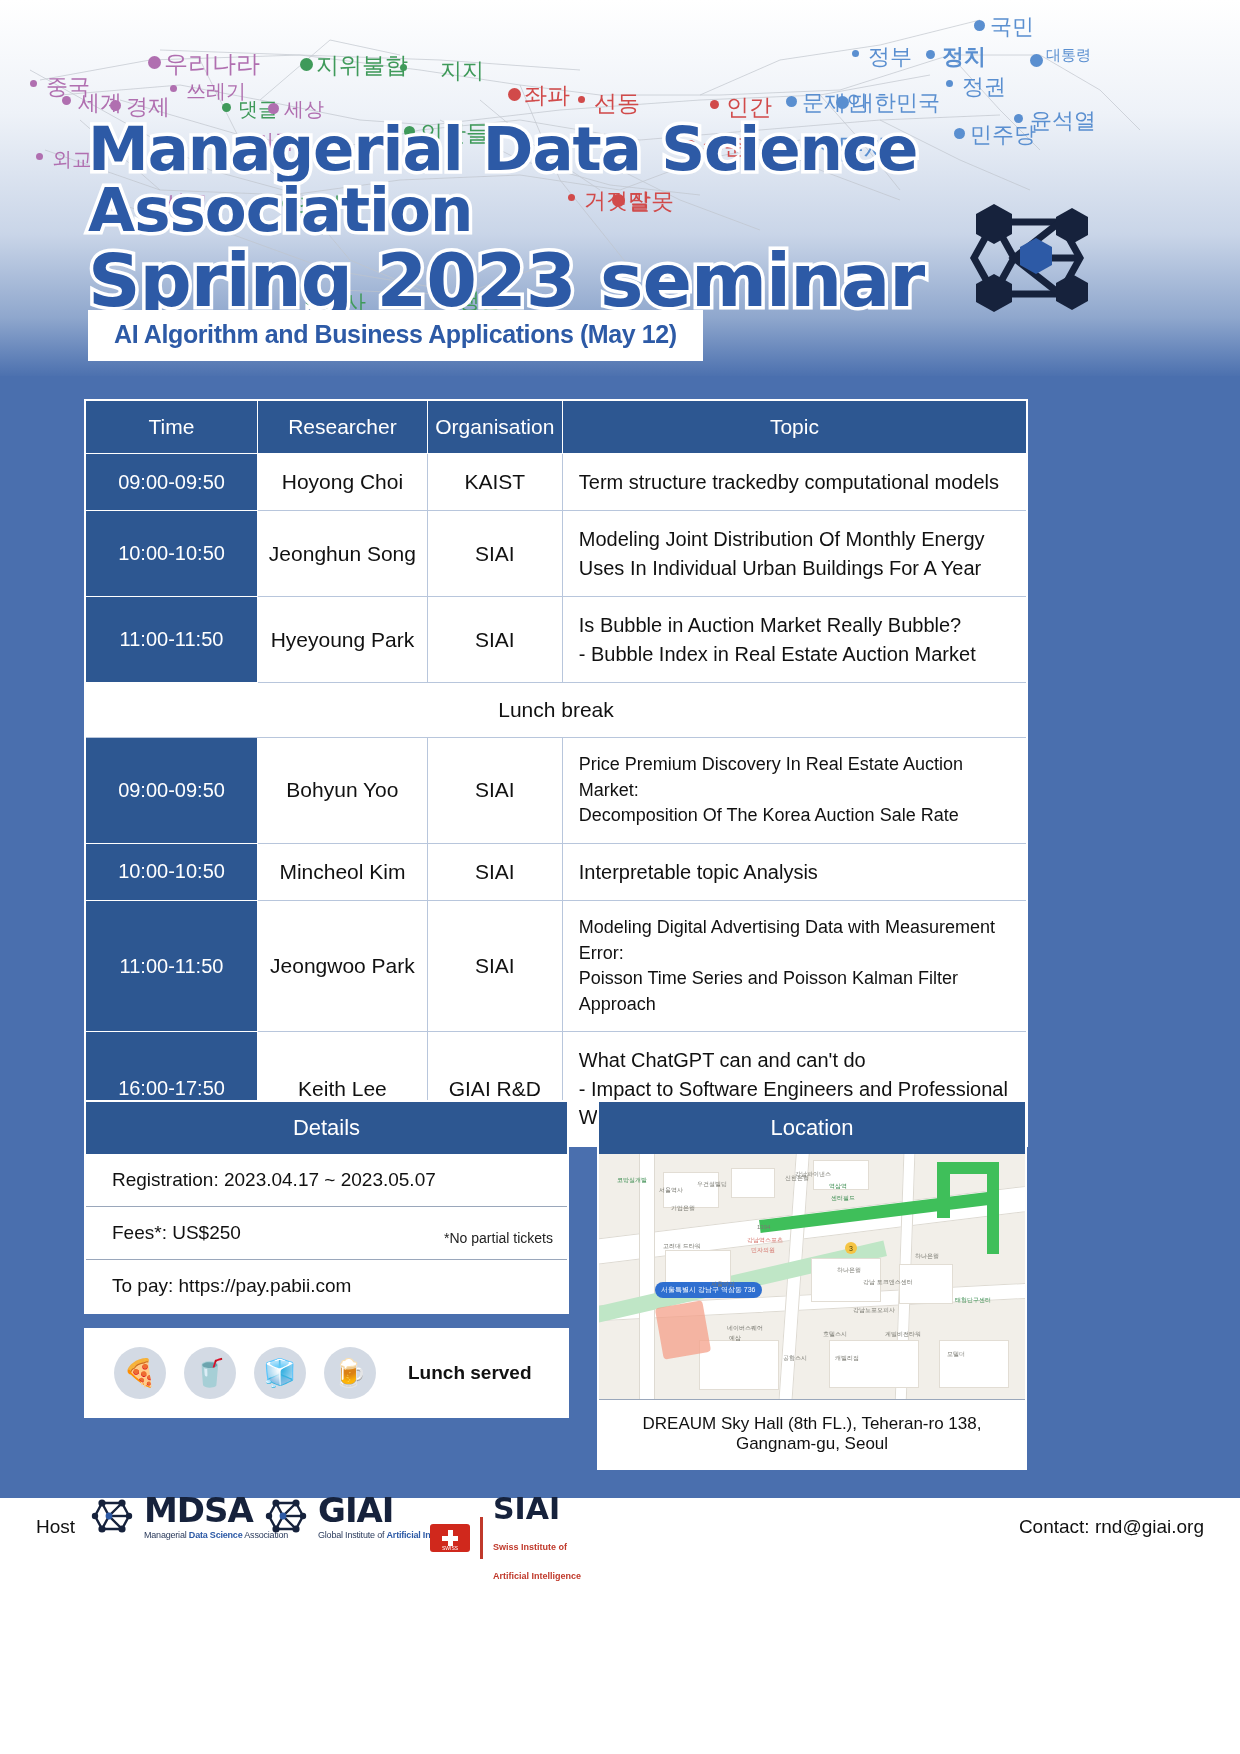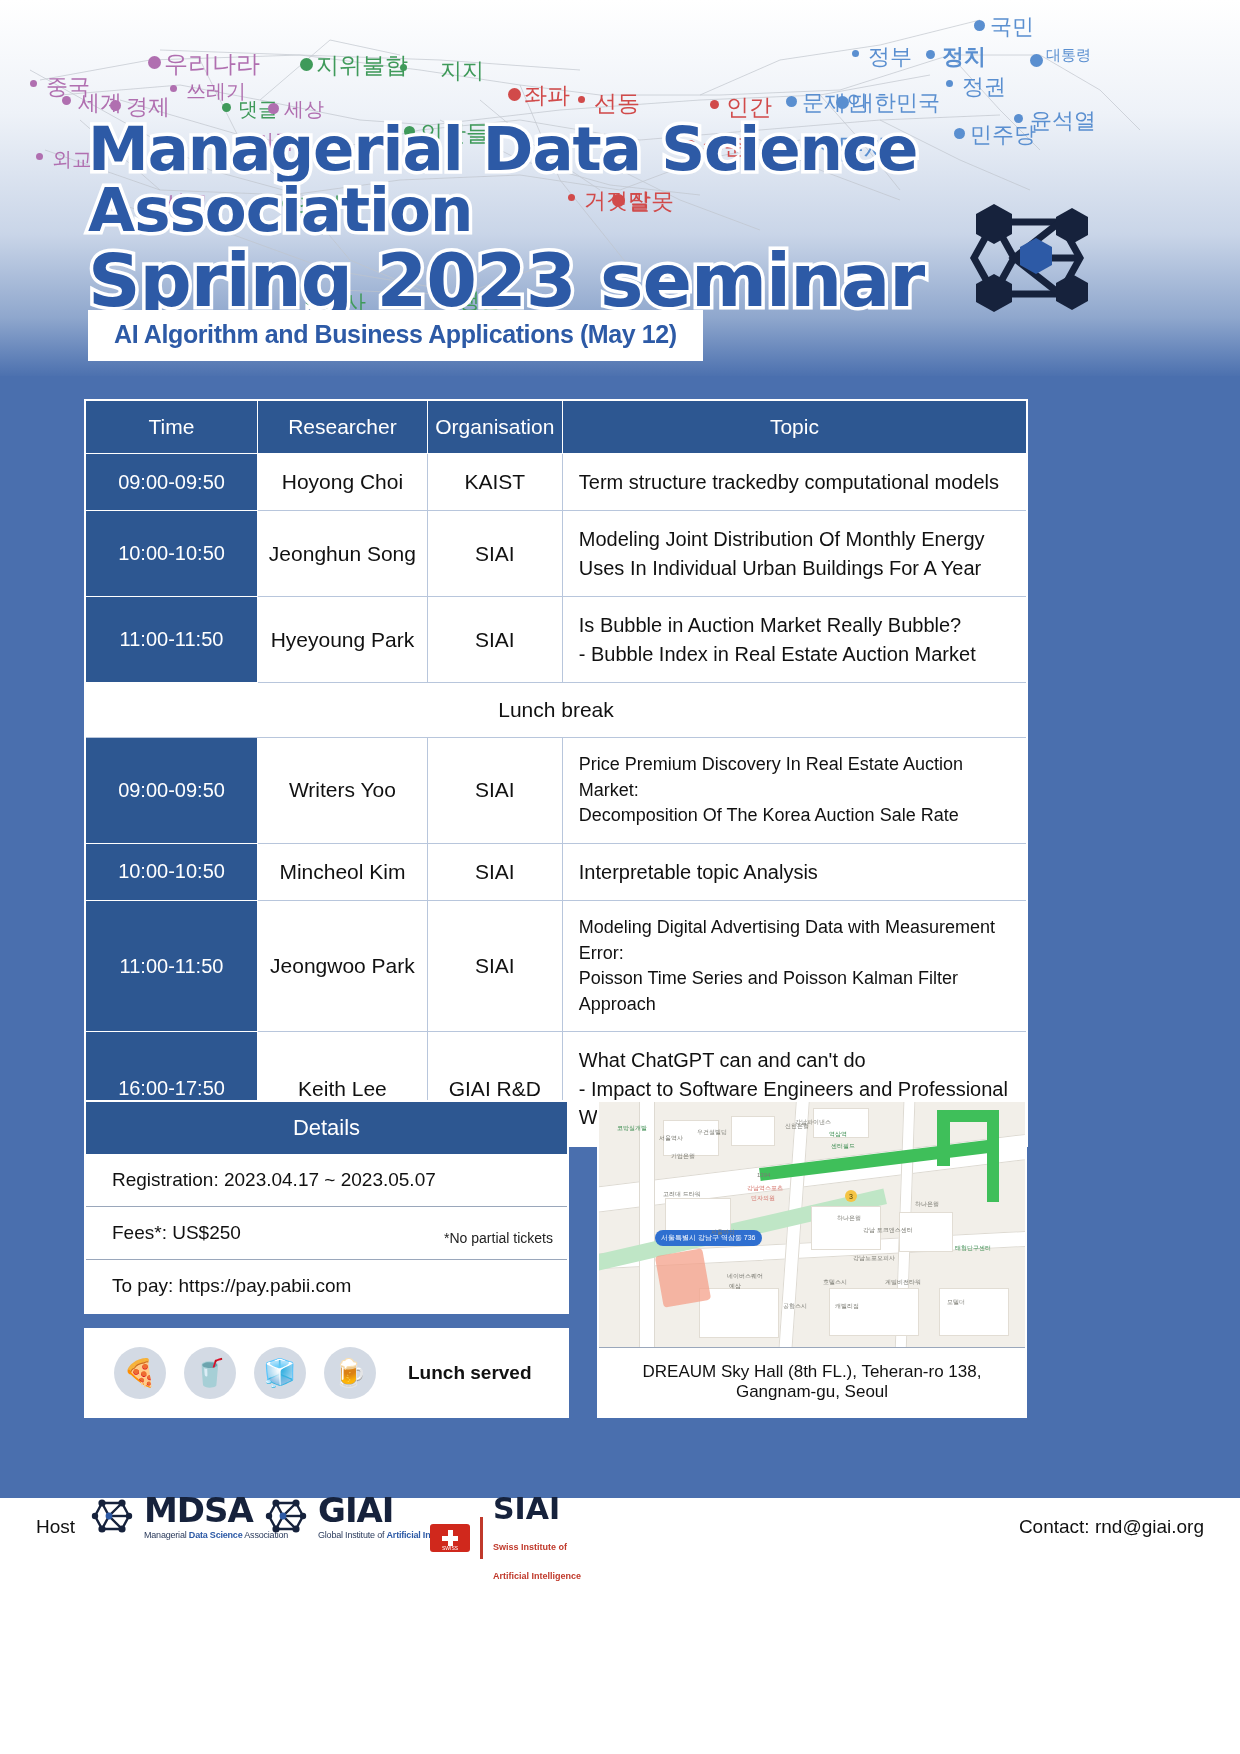--- a/index.html
+++ b/index.html
@@ -329,21 +329,21 @@
         <td class="t-topic">
           <div>Is Bubble in Auction Market Really Bubble?</div>
           <div>- Bubble Index in Real Estate Auction Market</div>
         </td>
       </tr>
       <tr class="lunch">
         <td colspan="4">Lunch break</td>
       </tr>
       <tr>
         <td class="t-time">09:00-09:50</td>
-        <td class="t-res">Writers Yoo</td>
+        <td class="t-res">Bohyun Yoo</td>
         <td class="t-org">SIAI</td>
         <td class="t-topic small">
           <div>Price Premium Discovery In Real Estate Auction Market:</div>
           <div>Decomposition Of The Korea Auction Sale Rate</div>
         </td>
       </tr>
       <tr>
         <td class="t-time">10:00-10:50</td>
         <td class="t-res">Mincheol Kim</td>
         <td class="t-org">SIAI</td>
@@ -383,20 +383,21 @@
 
 <div class="panel-food">
   <div class="food-ico">🍕</div>
   <div class="food-ico">🥤</div>
   <div class="food-ico">🧊</div>
   <div class="food-ico">🍺</div>
   <div class="food-label">Lunch served</div>
 </div>
 
 <div class="panel-location">
+  <div class="panel-head">Location</div>
   <div class="map-wrap">
     <div class="map-road" style="left:-10px;top:58px;width:450px;height:26px;transform:rotate(-7deg);"></div>
     <div class="map-road" style="left:-10px;top:140px;width:450px;height:16px;transform:rotate(-3deg);"></div>
     <div class="map-road" style="left:40px;top:-10px;width:16px;height:270px;"></div>
     <div class="map-road" style="left:188px;top:-10px;width:14px;height:270px;transform:rotate(4deg);"></div>
     <div class="map-road" style="left:300px;top:-10px;width:12px;height:270px;transform:rotate(2deg);"></div>
     <div class="map-greenpale" style="left:-10px;top:120px;width:300px;height:16px;transform:rotate(-13deg);"></div>
     <div class="map-green" style="left:160px;top:52px;width:230px;height:13px;transform:rotate(-7deg);"></div>
     <div class="map-green" style="left:338px;top:8px;width:13px;height:56px;"></div>
     <div class="map-green" style="left:338px;top:8px;width:62px;height:12px;"></div>

